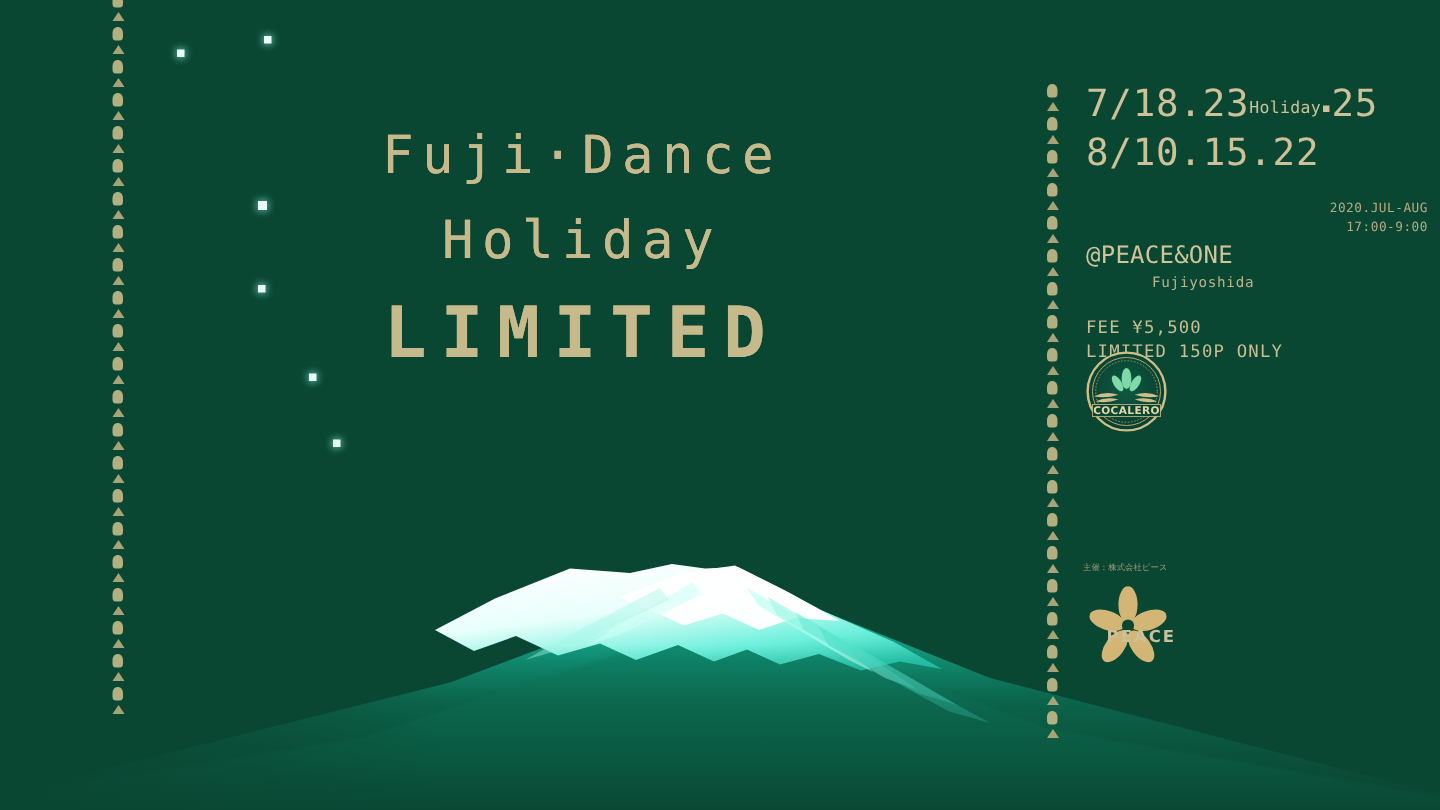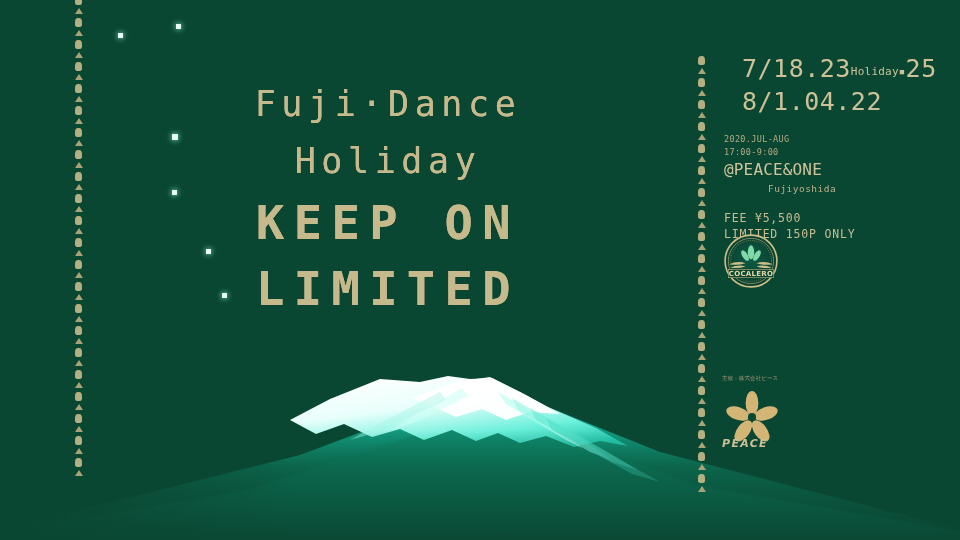--- a/index.html
+++ b/index.html
@@ -118,33 +118,33 @@
     width: 228px;
     color: #cfc49a;
   }
   .date-big {
     font-size: 25px;
     line-height: 30px;
     letter-spacing: 0.02em;
     color: #cdc197;
     white-space: pre;
     font-weight: 400;
-    margin-left: 18px;
   }
   .date-big .holiday {
     font-size: 11px;
     letter-spacing: 0.02em;
     vertical-align: 2px;
   }
   .meta-small {
     margin-top: 16px;
     font-size: 8.5px;
     line-height: 13px;
     letter-spacing: .04em;
     color: #b6ab82;
+    text-align: right;
   }
   .venue {
     font-size: 16px;
     line-height: 22px;
     letter-spacing: .01em;
     color: #cfc49a;
   }
   .venue-sub {
     font-size: 9.5px;
     line-height: 15px;
@@ -181,29 +181,28 @@
     top: 375px;
     font-size: 5.5px;
     letter-spacing: .02em;
     color: #a79c75;
     font-family: "DejaVu Sans", sans-serif;
     white-space: nowrap;
   }
   #peace-word {
     position: absolute;
     left: 722px;
-    top: 437px;
+    top: 418px;
     width: 62px;
-    text-align: left;
+    text-align: right;
     font-size: 11px;
     font-weight: 700;
     letter-spacing: .12em;
     color: #cbc098;
     font-family: "DejaVu Sans", sans-serif;
-    font-style: italic;
   }
 </style>
 </head>
 <body>
 
 <div id="poster">
 
   <svg class="mountain-layer" viewBox="0 0 960 540" preserveAspectRatio="none">
     <defs>
       <linearGradient id="slopeGrad" x1="0" y1="0" x2="0" y2="1">
@@ -351,28 +350,27 @@
   <span class="star" id="star-a"></span>
   <span class="star" id="star-b"></span>
   <span class="star" id="star-c"></span>
   <span class="star" id="star-d"></span>
   <span class="star" id="star-e"></span>
   <span class="star" id="star-f"></span>
 
   <div id="title-block">
     <div class="dotmatrix dm-grid line-sub">Fuji·Dance</div>
     <div class="dotmatrix dm-grid line-sub">Holiday</div>
-    <div class="dotmatrix dm-grid line-main">KEEP ON</div>
     <div class="dotmatrix dm-grid line-main">LIMITED</div>
   </div>
 
   <div id="info-col">
     <div class="date-big dm-grid"><span>7/18.23</span><span class="holiday">Holiday▪</span><span>25</span></div>
 
-    <div class="date-big dm-grid">8/1.04.22</div>
+    <div class="date-big dm-grid">8/10.15.22</div>
 
     <div class="meta-small">
       <div>2020.JUL-AUG</div>
       <div>17:00-9:00</div>
     </div>
 
     <div class="venue dm-grid">@PEACE&amp;ONE</div>
     <div class="venue-sub">Fujiyoshida</div>
 
     <div class="fee">

